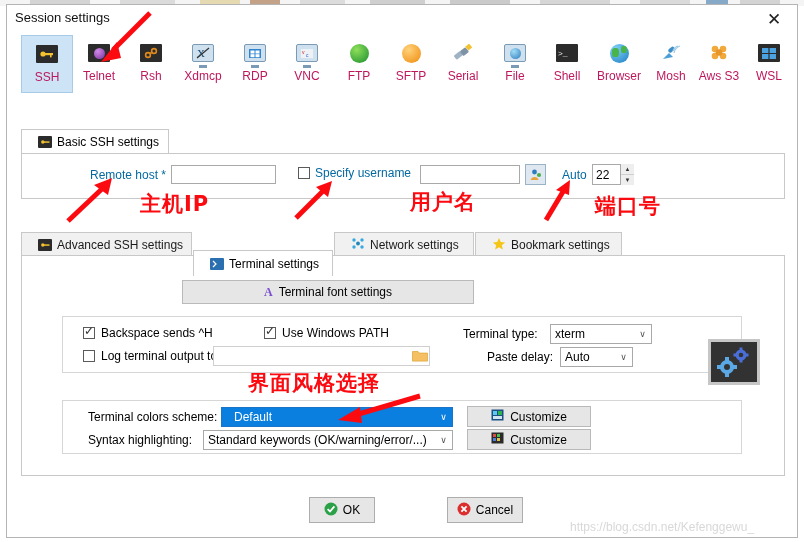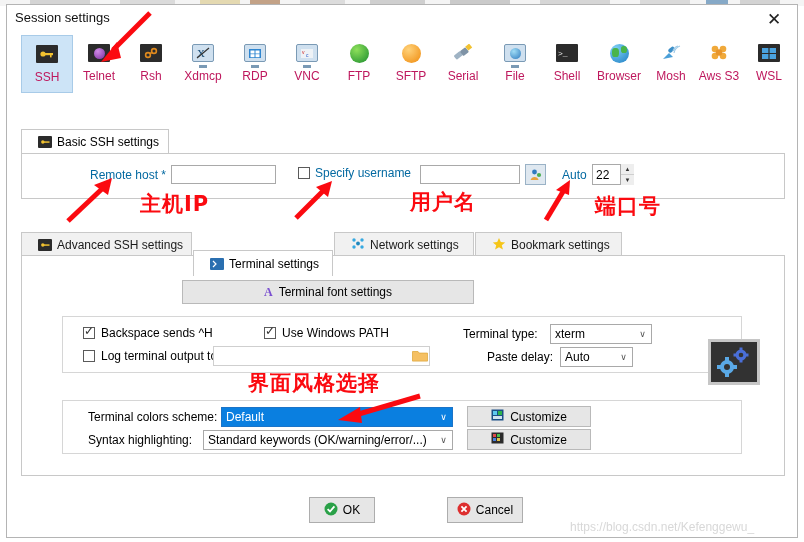--- a/index.html
+++ b/index.html
@@ -115,21 +115,21 @@
   .combo {
     position:absolute; height:20px; background:#ffffff;
     border:1px solid #a9a9a9; font-size:12px;
     display:flex; align-items:center; cursor:pointer;
   }
   .combo .cval { padding-left:4px; flex:1; white-space:nowrap; overflow:hidden; }
   .combo .carrow {
     width:17px; text-align:center; color:#555; font-size:9px;
   }
   .combo.highlight { background:#0a7fe0; border-color:#1b74c8; }
-  .combo.highlight .cval { color:#ffffff; }
+  .combo.highlight .cval { color:#ffffff;margin-left:8px; }
   .combo.highlight .carrow { color:#ffffff; }
 
   .custbtn {
     position:absolute; height:21px; background:#e6e6e6; border:1px solid #b9b9b9;
     display:flex; align-items:center; justify-content:center; gap:6px;
     font-size:12px; cursor:pointer;
   }
 
   #preview-box {
     position:absolute; left:701px; top:334px; width:52px; height:46px;

